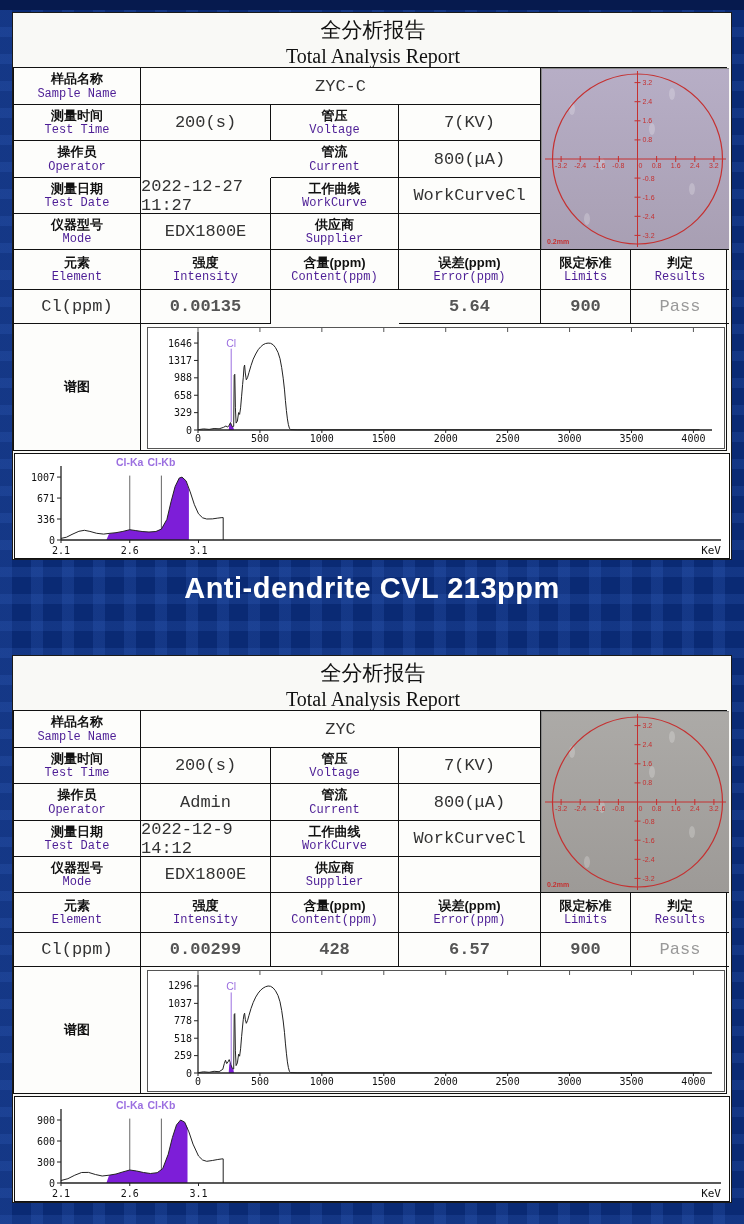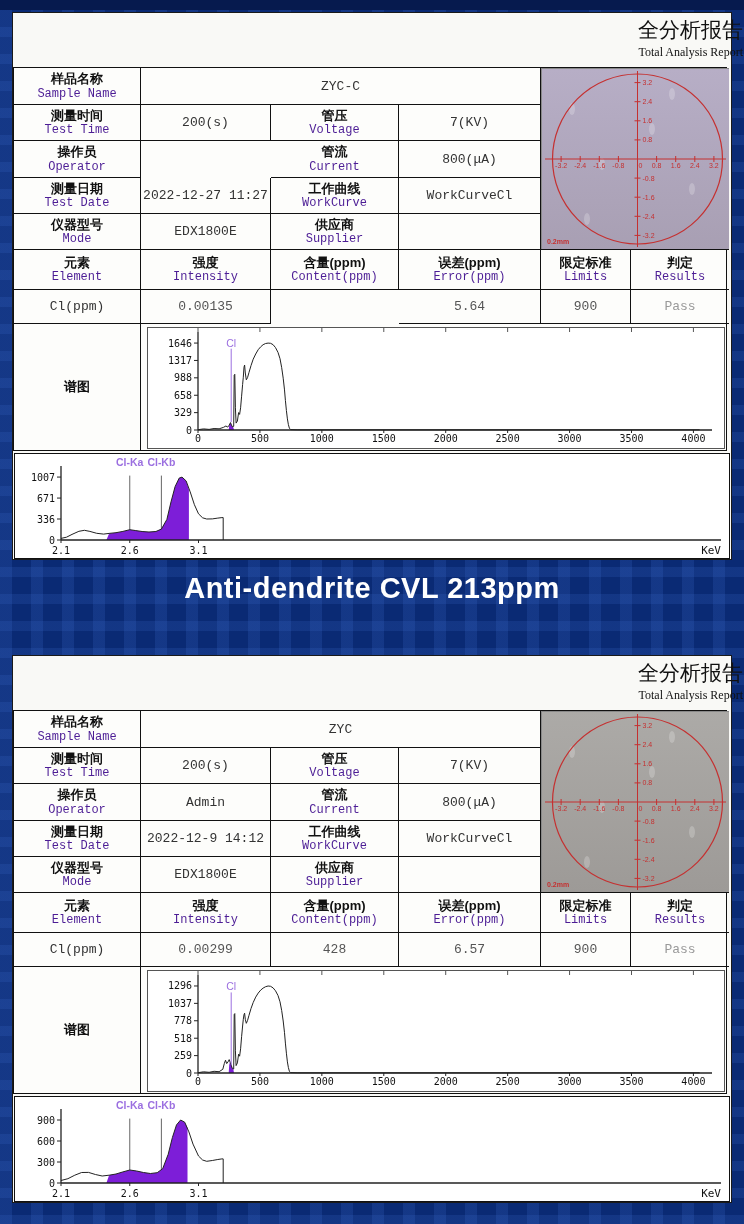--- a/index.html
+++ b/index.html
@@ -9,39 +9,39 @@
     background:
       repeating-linear-gradient(90deg, rgba(58,104,200,0.22) 0 12px, transparent 12px 31px),
       repeating-linear-gradient(180deg, rgba(58,104,200,0.20) 0 10px, transparent 10px 27px),
       #0a2a74;
   }
   .topbar{position:absolute;top:0;left:0;right:0;height:10px;background:#061a4e;}
   .card{
     position:absolute;left:12px;width:720px;height:548px;
     background:#f9f9f6;border:1px solid #1a1a1a;box-sizing:border-box;
   }
-  .ttl{position:absolute;top:0;left:12px;width:100%;height:54px;text-align:right;}
+  .ttl{position:absolute;top:0;left:1px;width:100%;height:54px;text-align:center;}
   .t-cn{font-family:"Liberation Serif",serif;font-size:21px;color:#111;padding-top:3px;}
-  .t-en{font-family:"Liberation Serif",serif;font-size:12px;color:#111;margin-top:1px;}
+  .t-en{font-family:"Liberation Serif",serif;font-size:20px;color:#111;margin-top:1px;}
   .g{
     position:absolute;top:54px;left:0;width:712px;
     display:grid;grid-template-columns:127px 130px 128px 142px 90px 98px;
     grid-template-rows:37px 36px 37px 36px 36px 40px 34px 126px;
     border:1.5px solid #111;background:#fdfdfb;
   }
   .cell{
     border-right:1px solid #111;border-bottom:1px solid #111;
     display:flex;flex-direction:column;align-items:center;justify-content:center;
     overflow:hidden;
   }
   .noR{border-right:none;} .noB{border-bottom:none;}
   .cn{font-weight:bold;font-size:13px;color:#111;line-height:1.2;}
   .en{font-family:"Liberation Mono","DejaVu Sans Mono",monospace;font-size:12px;color:#4c1d95;line-height:1.2;}
-  .val{font-family:"Liberation Mono","DejaVu Sans Mono",monospace;font-size:13px;color:#333;}
-  .dim{color:#555;} .pass{color:#999;}
+  .val{font-family:"Liberation Mono","DejaVu Sans Mono",monospace;font-size:17px;color:#333;}
+  .dim{color:#555;font-weight:bold;} .pass{color:#999;}
   .photo-cell{padding:0;background:#888;}
   .chart-cell{position:relative;display:block;}
   .chart-box{position:absolute;left:6px;top:3px;width:576px;height:120px;border:1px solid #555;background:#fff;}
   .bottom-box{position:absolute;top:440px;left:1px;width:716px;height:106px;border:1px solid #111;background:#fff;box-sizing:border-box;}
   .caption{
     position:absolute;top:572px;left:0;width:100%;text-align:center;
     font-weight:bold;font-size:29px;color:#ffffff;letter-spacing:.5px;
   }
   svg{display:block;}
 </style>

